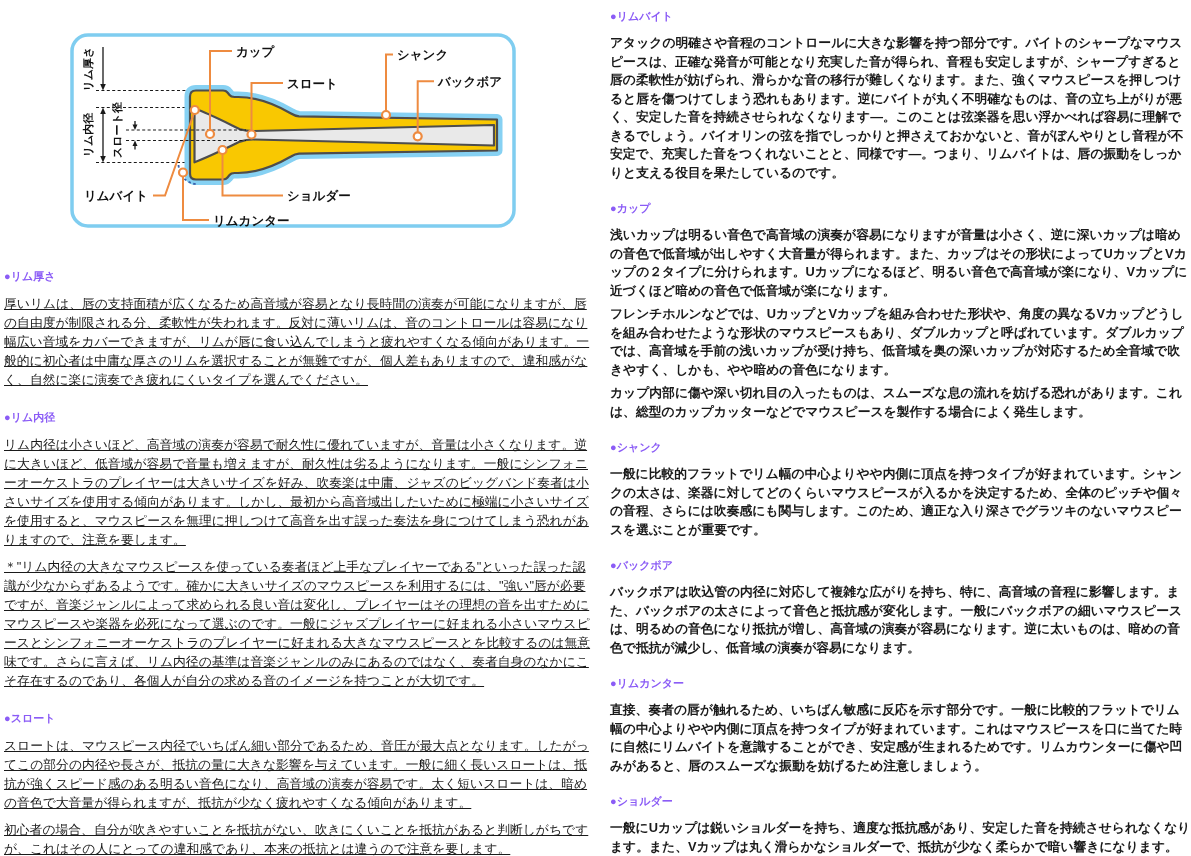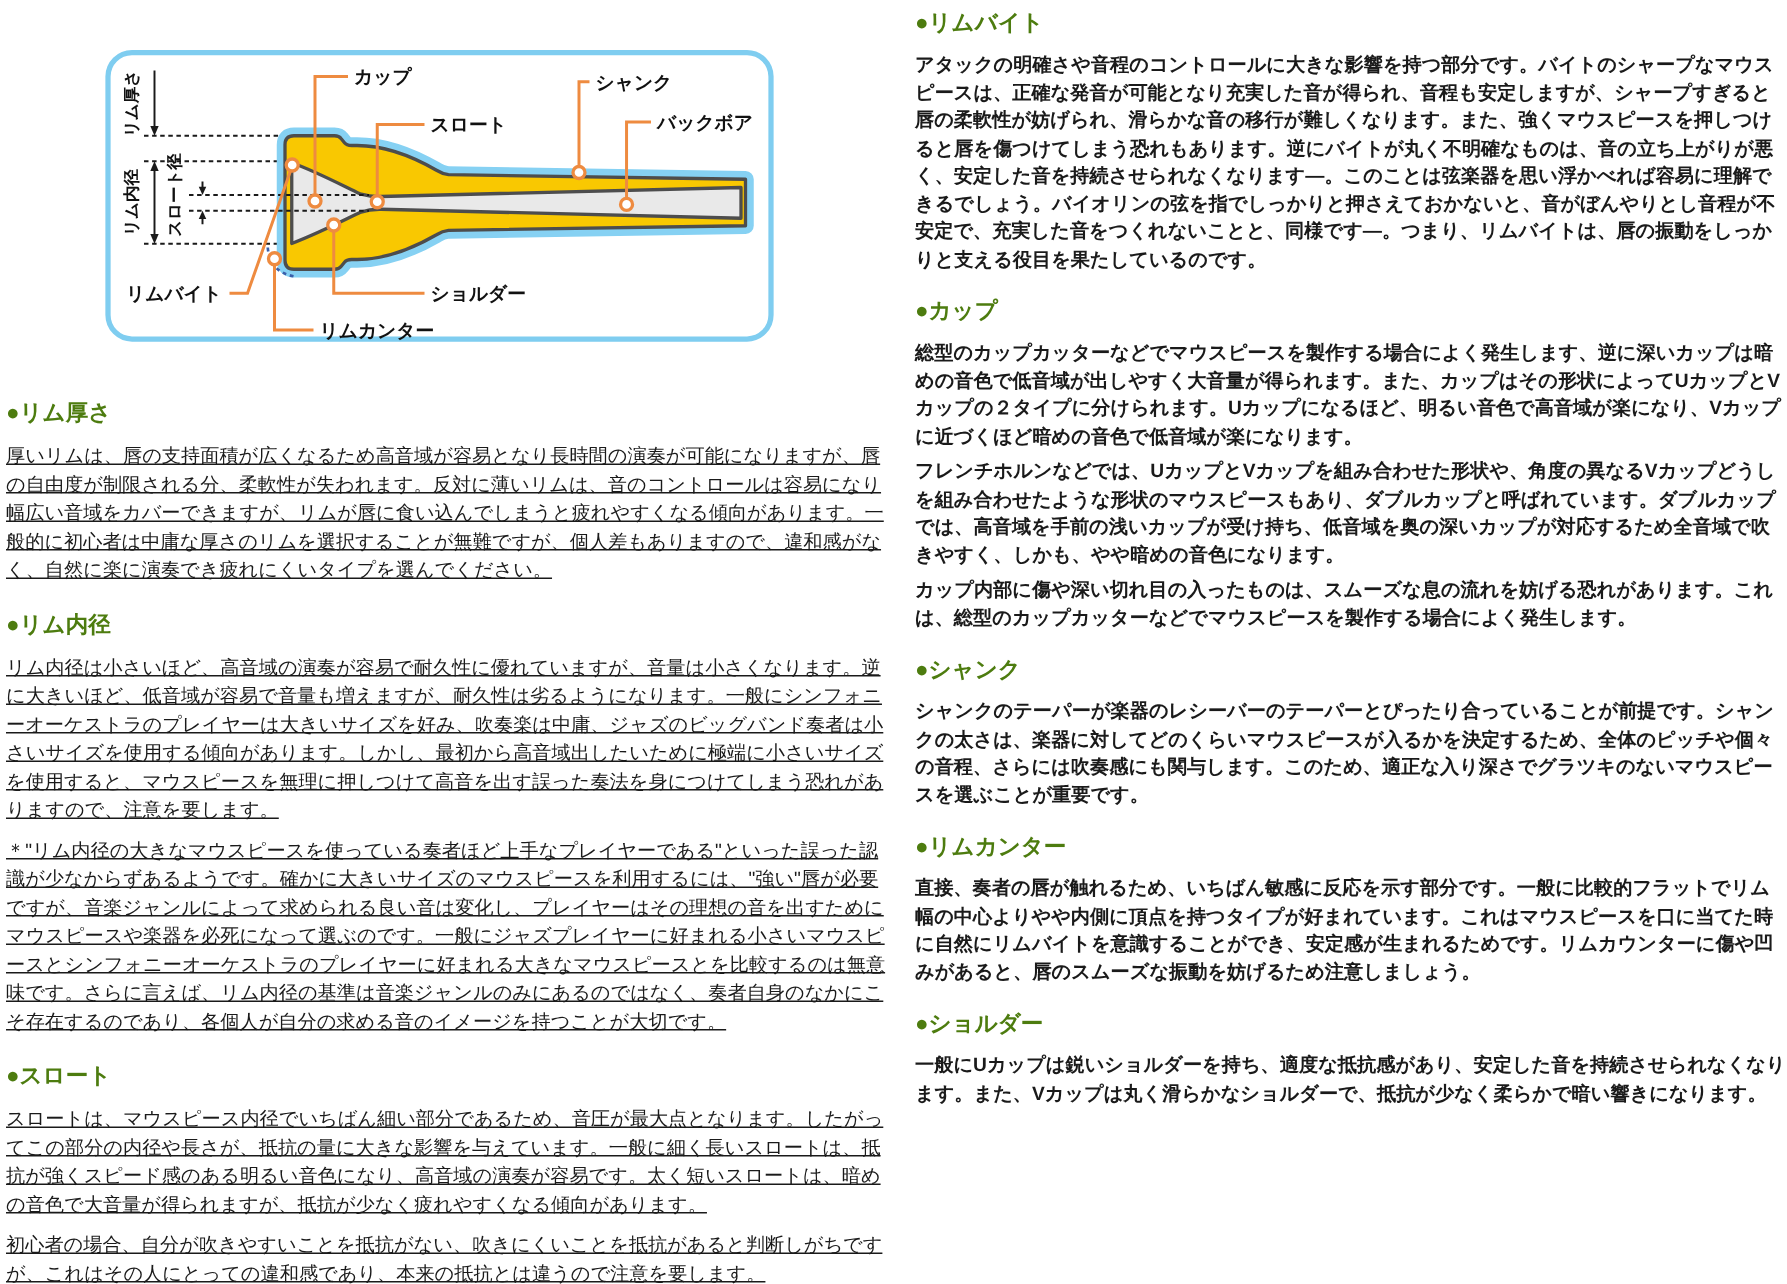--- a/index.html
+++ b/index.html
@@ -3,21 +3,21 @@
 <meta charset="utf-8">
 <style>
   html,body{margin:0;padding:0;background:#fff;}
   body{width:1191px;height:856px;overflow:hidden;
        font-family:"Liberation Sans","DejaVu Sans",sans-serif;color:#1a1a1a;}
   .page{display:flex;align-items:flex-start;padding-left:4px;}
   .col{box-sizing:border-box;}
   .col-left{width:592px;}
   .col-right{width:581px;margin-left:14px;padding-top:8px;}
   .diagram{margin:33px 0 0 66px;width:446px;height:195px;}
-  h3{font-size:15px;line-height:16px;font-weight:bold;color:#4d7c0f;}
+  h3{font-size:11px;line-height:16px;font-weight:bold;color:#8b5cf6;}
   p{font-size:12.8px;margin:0 0 8px;}
   .col-left  h3{margin:20px 0 10px;}
   .col-left  .sec:first-of-type h3{margin-top:40px;}
   .col-left  p{line-height:19px;text-decoration:underline;}
   .col-right h3{margin:18px 0 10px;}
   .col-right .sec:first-child h3{margin-top:0;}
   .col-right p{line-height:18.5px;margin-bottom:5px;font-weight:bold;}
   svg text{font-family:"Liberation Sans","DejaVu Sans",sans-serif;}
   .plabel{font-size:12.5px;font-weight:bold;fill:#111;}
   .dlabel{font-size:11px;font-weight:bold;fill:#111;}
@@ -127,30 +127,34 @@
 
   <div class="col col-right">
 
     <section class="sec">
       <h3>●リムバイト</h3>
       <p>アタックの明確さや音程のコントロールに大きな影響を持つ部分です。バイトのシャープなマウスピースは、正確な発音が可能となり充実した音が得られ、音程も安定しますが、シャープすぎると唇の柔軟性が妨げられ、滑らかな音の移行が難しくなります。また、強くマウスピースを押しつけると唇を傷つけてしまう恐れもあります。逆にバイトが丸く不明確なものは、音の立ち上がりが悪く、安定した音を持続させられなくなります―。このことは弦楽器を思い浮かべれば容易に理解できるでしょう。バイオリンの弦を指でしっかりと押さえておかないと、音がぼんやりとし音程が不安定で、充実した音をつくれないことと、同様です―。つまり、リムバイトは、唇の振動をしっかりと支える役目を果たしているのです。</p>
     </section>
 
     <section class="sec">
       <h3>●カップ</h3>
-      <p>総型のカップカッターなどでマウスピースを製作する場合によく発生します、逆に深いカップは暗めの音色で低音域が出しやすく大音量が得られます。また、カップはその形状によってUカップとVカップの２タイプに分けられます。Uカップになるほど、明るい音色で高音域が楽になり、Vカップに近づくほど暗めの音色で低音域が楽になります。</p>
+      <p>浅いカップは明るい音色で高音域の演奏が容易になりますが音量は小さく、逆に深いカップは暗めの音色で低音域が出しやすく大音量が得られます。また、カップはその形状によってUカップとVカップの２タイプに分けられます。Uカップになるほど、明るい音色で高音域が楽になり、Vカップに近づくほど暗めの音色で低音域が楽になります。</p>
       <p>フレンチホルンなどでは、UカップとVカップを組み合わせた形状や、角度の異なるVカップどうしを組み合わせたような形状のマウスピースもあり、ダブルカップと呼ばれています。ダブルカップでは、高音域を手前の浅いカップが受け持ち、低音域を奥の深いカップが対応するため全音域で吹きやすく、しかも、やや暗めの音色になります。</p>
       <p>カップ内部に傷や深い切れ目の入ったものは、スムーズな息の流れを妨げる恐れがあります。これは、総型のカップカッターなどでマウスピースを製作する場合によく発生します。</p>
     </section>
 
     <section class="sec">
       <h3>●シャンク</h3>
-      <p>シャンクのテーパーが楽器のレシーバーのテーパーとぴったり合っていることが前提です。シャンクの太さは、楽器に対してどのくらいマウスピースが入るかを決定するため、全体のピッチや個々の音程、さらには吹奏感にも関与します。このため、適正な入り深さでグラツキのないマウスピースを選ぶことが重要です。</p>
+      <p>一般に比較的フラットでリム幅の中心よりやや内側に頂点を持つタイプが好まれています。シャンクの太さは、楽器に対してどのくらいマウスピースが入るかを決定するため、全体のピッチや個々の音程、さらには吹奏感にも関与します。このため、適正な入り深さでグラツキのないマウスピースを選ぶことが重要です。</p>
     </section>
 
+    <section class="sec">
+      <h3>●バックボア</h3>
+      <p>バックボアは吹込管の内径に対応して複雑な広がりを持ち、特に、高音域の音程に影響します。また、バックボアの太さによって音色と抵抗感が変化します。一般にバックボアの細いマウスピースは、明るめの音色になり抵抗が増し、高音域の演奏が容易になります。逆に太いものは、暗めの音色で抵抗が減少し、低音域の演奏が容易になります。</p>
+    </section>
 
     <section class="sec">
       <h3>●リムカンター</h3>
       <p>直接、奏者の唇が触れるため、いちばん敏感に反応を示す部分です。一般に比較的フラットでリム幅の中心よりやや内側に頂点を持つタイプが好まれています。これはマウスピースを口に当てた時に自然にリムバイトを意識することができ、安定感が生まれるためです。リムカウンターに傷や凹みがあると、唇のスムーズな振動を妨げるため注意しましょう。</p>
     </section>
 
     <section class="sec">
       <h3>●ショルダー</h3>
       <p>一般にUカップは鋭いショルダーを持ち、適度な抵抗感があり、安定した音を持続させられなくなります。また、Vカップは丸く滑らかなショルダーで、抵抗が少なく柔らかで暗い響きになります。</p>
     </section>

